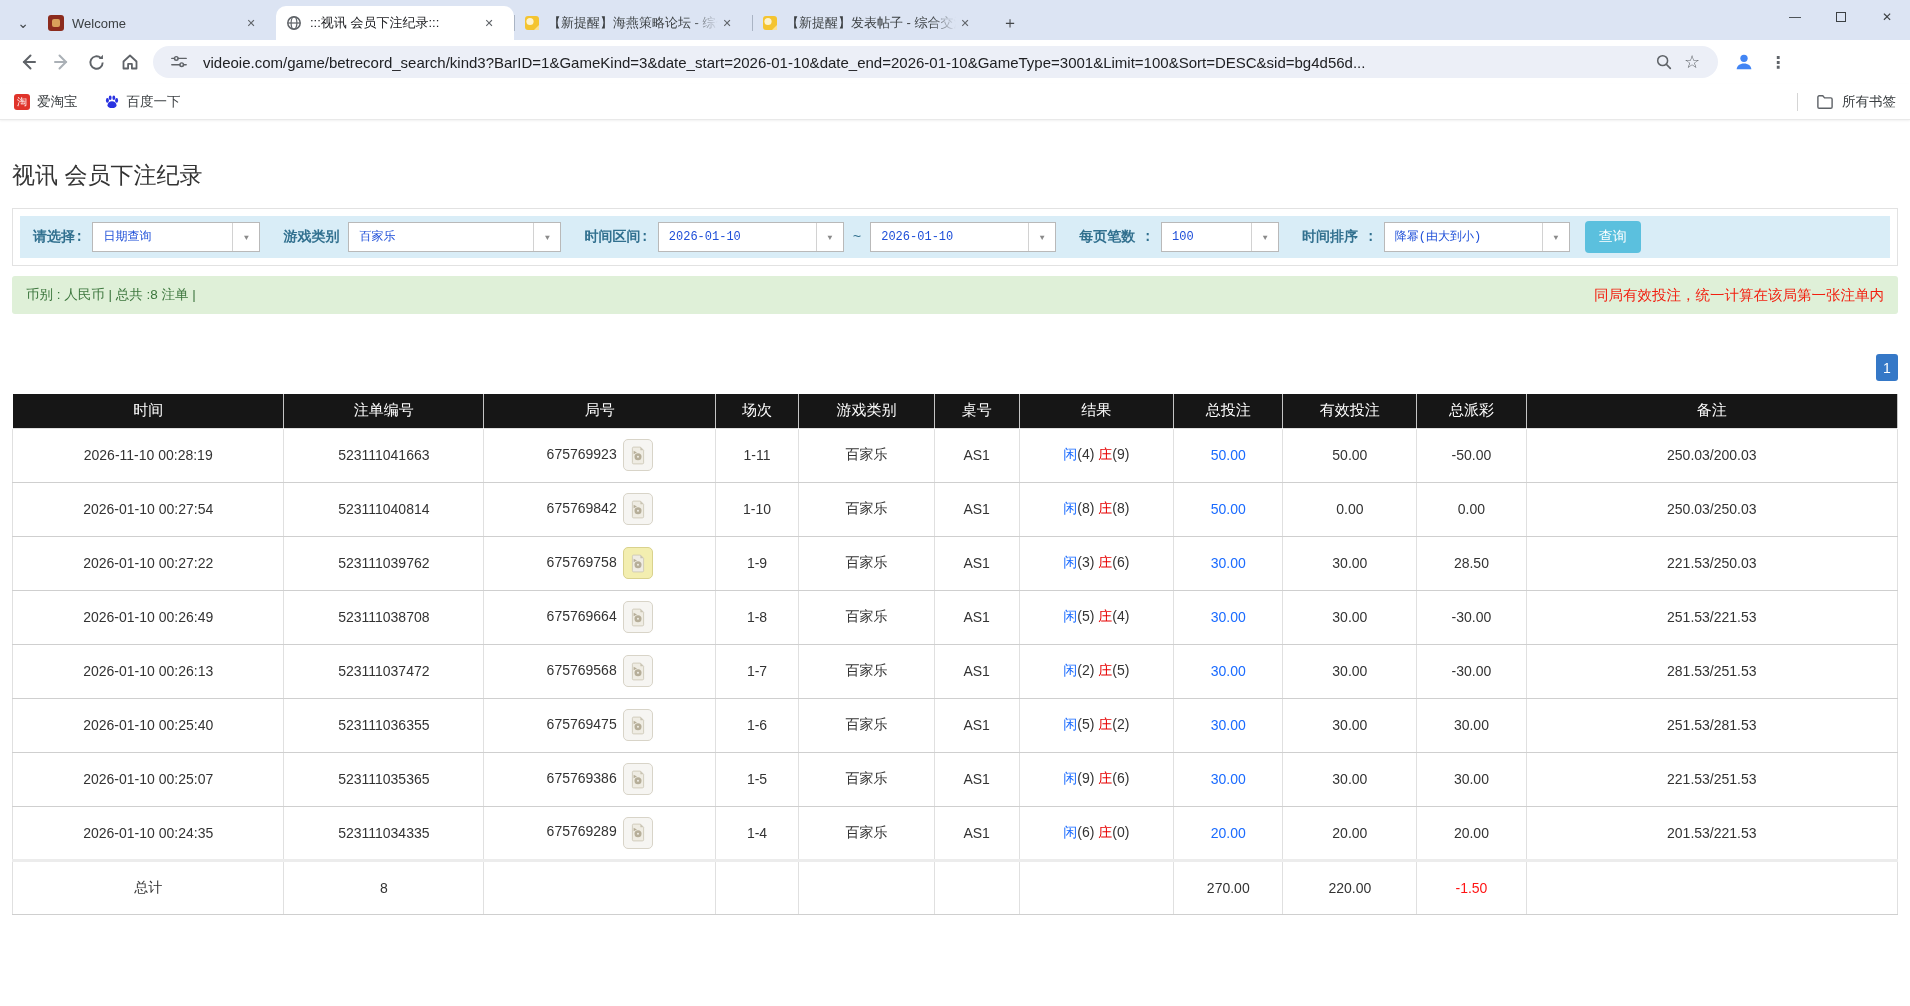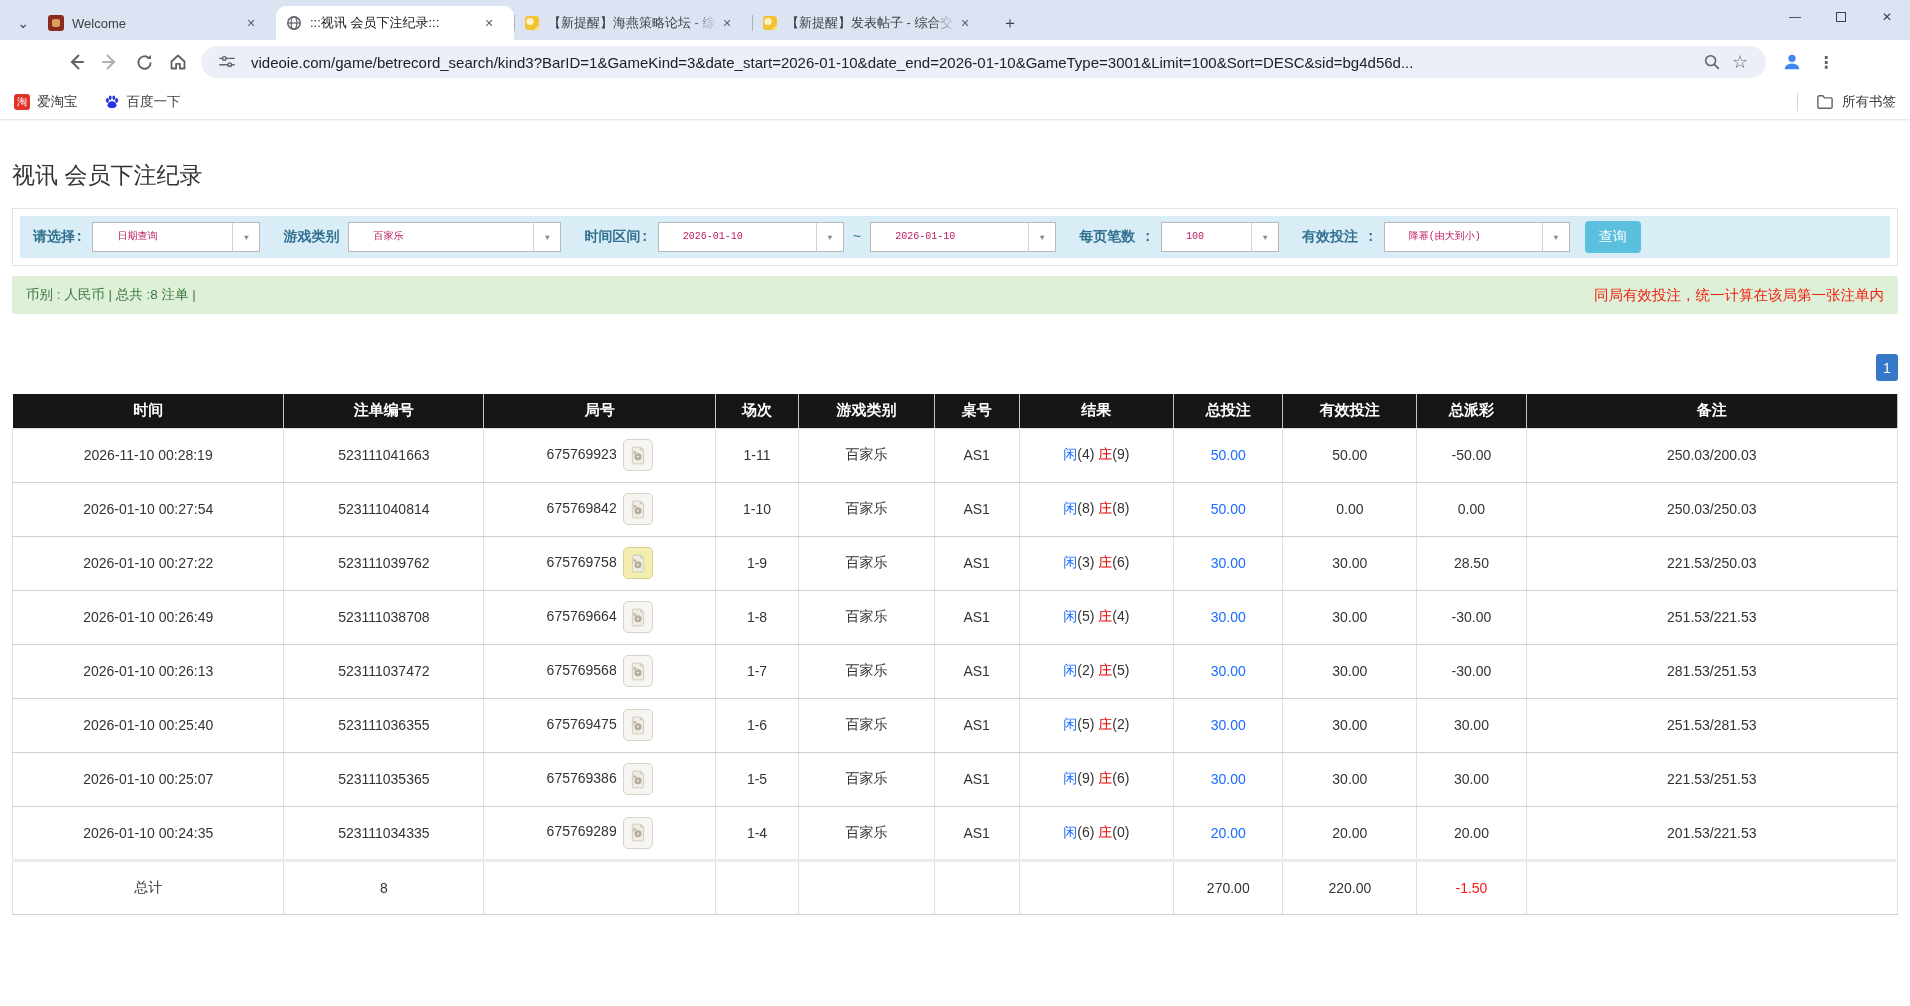--- a/index.html
+++ b/index.html
@@ -21,21 +21,21 @@
   .fav { width:16px; height:16px; flex:0 0 16px; display:flex; align-items:center; justify-content:center; }
   .fav-red { background:#8c2b1d; border-radius:3px; position:relative; }
   .fav-red i { width:8px; height:8px; background:#d9a05a; border-radius:2px; display:block; }
   .newtab { width:28px; height:28px; margin:0 0 3px 6px; display:flex; align-items:center; justify-content:center;
     font-size:16px; color:#44474a; }
   .wincontrols { position:absolute; right:0; top:0; height:34px; display:flex; }
   .winbtn { width:46px; height:34px; display:flex; align-items:center; justify-content:center;
     color:#3c4043; font-size:12px; }
   .winbtn .sq { width:10px; height:10px; border:1.3px solid #3c4043; }
 
-  .toolbar { height:44px; background:#fff; display:flex; align-items:center; padding:0 11px;margin-left:48px; }
+  .toolbar { height:44px; background:#fff; display:flex; align-items:center; padding:0 11px; }
   .navbtn { width:34px; height:34px; display:flex; align-items:center; justify-content:center; }
   .omnibox { flex:0 0 auto; width:1565px; height:32px; background:#eceff7; border-radius:16px;
     margin-left:6px; display:flex; align-items:center; padding:0 12px; }
   .omnibox .url { flex:1; font-size:15px; color:#202124; white-space:nowrap; overflow:hidden;
     margin-left:10px; -webkit-mask-image:linear-gradient(90deg,#000 96%,transparent); mask-image:linear-gradient(90deg,#000 96%,transparent); }
   .omni-ic { width:28px; height:28px; display:flex; align-items:center; justify-content:center; color:#5f6368; }
   .star { font-size:18px; color:#5f6368; }
   .profile { width:32px; height:32px; display:flex; align-items:center; justify-content:center; margin-left:10px; }
   .menu3 { width:28px; height:28px; display:flex; align-items:center; justify-content:center;
     color:#5f6368; font-size:16px; font-weight:bold; margin-left:4px; }
@@ -49,39 +49,39 @@
   .bm-div { width:1px; height:18px; background:#d5d5d5; margin-right:10px; }
 
   
   .content { position:relative; padding:0 12px; height:886px; }
   .page-title { margin-top:40px; font-size:23px; color:#333; font-weight:500; }
 
   .filterbox { margin-top:17px; border:1px solid #e2e2e2; padding:7px; }
   .filterbar { background:#d9edf7; height:42px; display:flex; align-items:center; padding:0 13px; gap:9px;font-family:Liberation Mono, monospace; }
   .flabel { font-size:14px; font-weight:bold; color:#31708f; white-space:nowrap; }
   .sel { display:flex; align-items:stretch; height:30px; background:#fff; border:1px solid #b9b9b9; }
-  .sel .txt { font-size:10px; color:#be185d; line-height:28px; padding:0 24px; white-space:nowrap; overflow:hidden; }
+  .sel .txt { font-size:12px; color:#1d4ed8; line-height:28px; padding:0 10px; white-space:nowrap; overflow:hidden; }
   .sel .arr { width:27px; border-left:1px solid #d2d2d2; display:flex; align-items:center; justify-content:center;
     font-size:8px; color:#8a8a8a; background:#fff; }
   .tilde { color:#31708f; font-size:14px; }
   .btn-query { width:56px; height:32px; background:#5bc0de; color:#fff; border:none; border-radius:4px;
     font-size:14px; margin-left:6px; font-family:inherit; }
 
   .summary { margin-top:10px; height:38px; background:#dff0d8; border-radius:3px; display:flex;
     align-items:center; padding:0 14px; }
   .summary .left { font-size:13.5px; color:#3c763d; }
   .summary .right { margin-left:auto; font-size:14.5px; color:#f21f0f; }
 
   .pagrow { margin-top:40px; display:flex; justify-content:flex-end; }
   .pagbtn { min-width:22px; height:27px; background:#3578c7; color:#fff; border:none; border-radius:3px;
     font-size:14px; padding:0 6px; font-family:inherit; }
 
   
   table.bets { width:100%; margin-top:13px; border-collapse:collapse; table-layout:fixed; }
-  table.bets thead th { background:#161616; color:#fff; font-size:15px; font-weight:bold; height:34px;
+  table.bets thead th { background:#161616; color:#fff; font-size:15px; font-weight:normal; height:34px;
     border-right:1px solid rgba(255,255,255,.75); border-left:1px solid rgba(255,255,255,.75); }
   table.bets tbody td { height:54px; text-align:center; font-size:14px; color:#333;
     border:1px solid #e0e0e0; border-bottom:1px solid #cfcfcf; background:#fff; white-space:nowrap; }
   tr.hl td { background:#fbf7a1; }
   .amt-link { color:#1a6bff; }
   td.neg { color:#f20000; }
   .xian { color:#1a6bff; }
   .zhuang { color:#e60000; }
   .rnum { color:#333; }
   .round-no { margin-right:6px; }
@@ -266,21 +266,21 @@
         <span class="txt" style="flex:1">2026-01-10</span>
         <span class="arr">▼</span>
       </span>
 
       <span class="flabel" style="margin-left:14px">每页笔数 :</span>
       <span class="sel" style="width:118px">
         <span class="txt" style="flex:1">100</span>
         <span class="arr">▼</span>
       </span>
 
-      <span class="flabel" style="margin-left:14px">有效投注 :</span>
+      <span class="flabel" style="margin-left:14px">时间排序 :</span>
       <span class="sel" style="width:186px">
         <span class="txt" style="flex:1">降幂(由大到小)</span>
         <span class="arr">▼</span>
       </span>
 
       <button class="btn-query">查询</button>
     </div>
   </div>
 
   <div class="summary">

